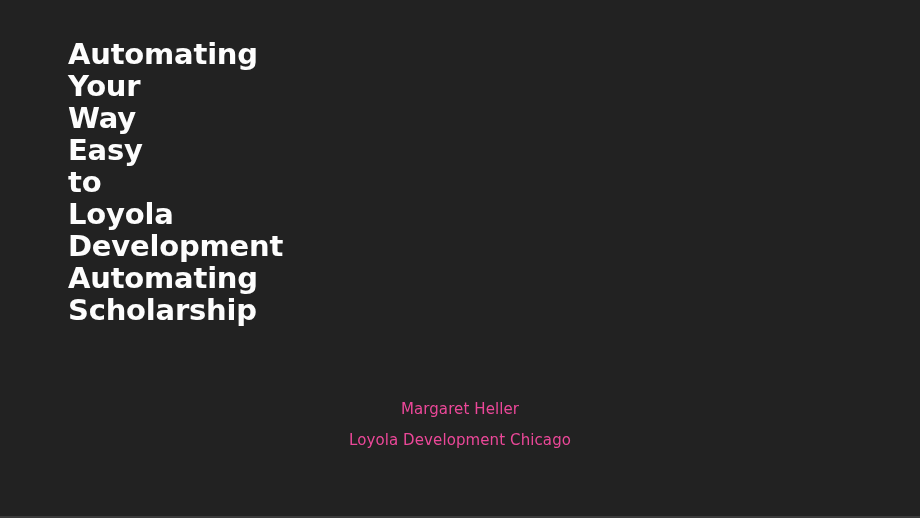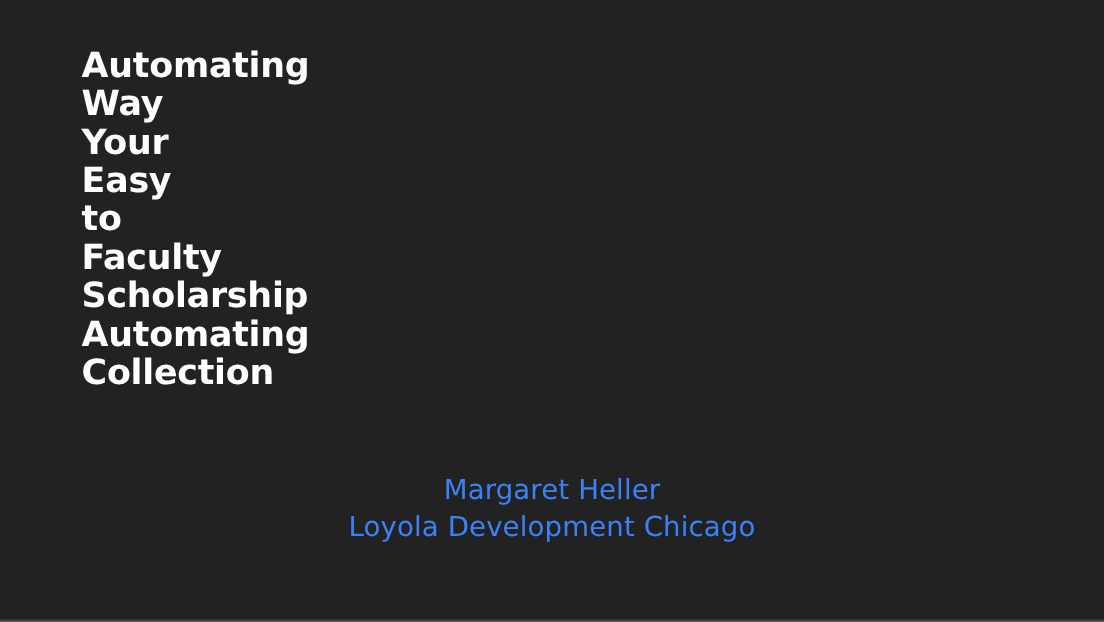--- a/index.html
+++ b/index.html
@@ -48,48 +48,48 @@
   #subtitle-block {
     position: absolute;
     left: 0;
     top: 394px;
     width: 920px;
     text-align: center;
   }
 
   .subtitle-line {
     display: block;
-    color: #3b82f6;
+    color: #ec4899;
     font-family: "DejaVu Sans", sans-serif;
     font-weight: normal;
-    font-size: 23px;
+    font-size: 15px;
     line-height: 30.5px;
     letter-spacing: 0.1px;
     white-space: nowrap;
   }
 
   .handle-line {
     letter-spacing: 0.3px;
   }
 </style>
 </head>
 <body>
 
 <div id="slide">
 
   <div id="title-block">
     <span class="title-line">Automating</span>
+    <span class="title-line">Your</span>
     <span class="title-line">Way</span>
-    <span class="title-line">Your</span>
     <span class="title-line">Easy</span>
     <span class="title-line">to</span>
-    <span class="title-line">Faculty</span>
+    <span class="title-line">Loyola</span>
+    <span class="title-line">Development</span>
+    <span class="title-line">Automating</span>
     <span class="title-line">Scholarship</span>
-    <span class="title-line">Automating</span>
-    <span class="title-line">Collection</span>
   </div>
 
   <div id="subtitle-block">
     <span class="subtitle-line">Margaret Heller</span>
     <span class="subtitle-line">Loyola Development Chicago</span>
   </div>
 
 </div>
 
 </body></html>

